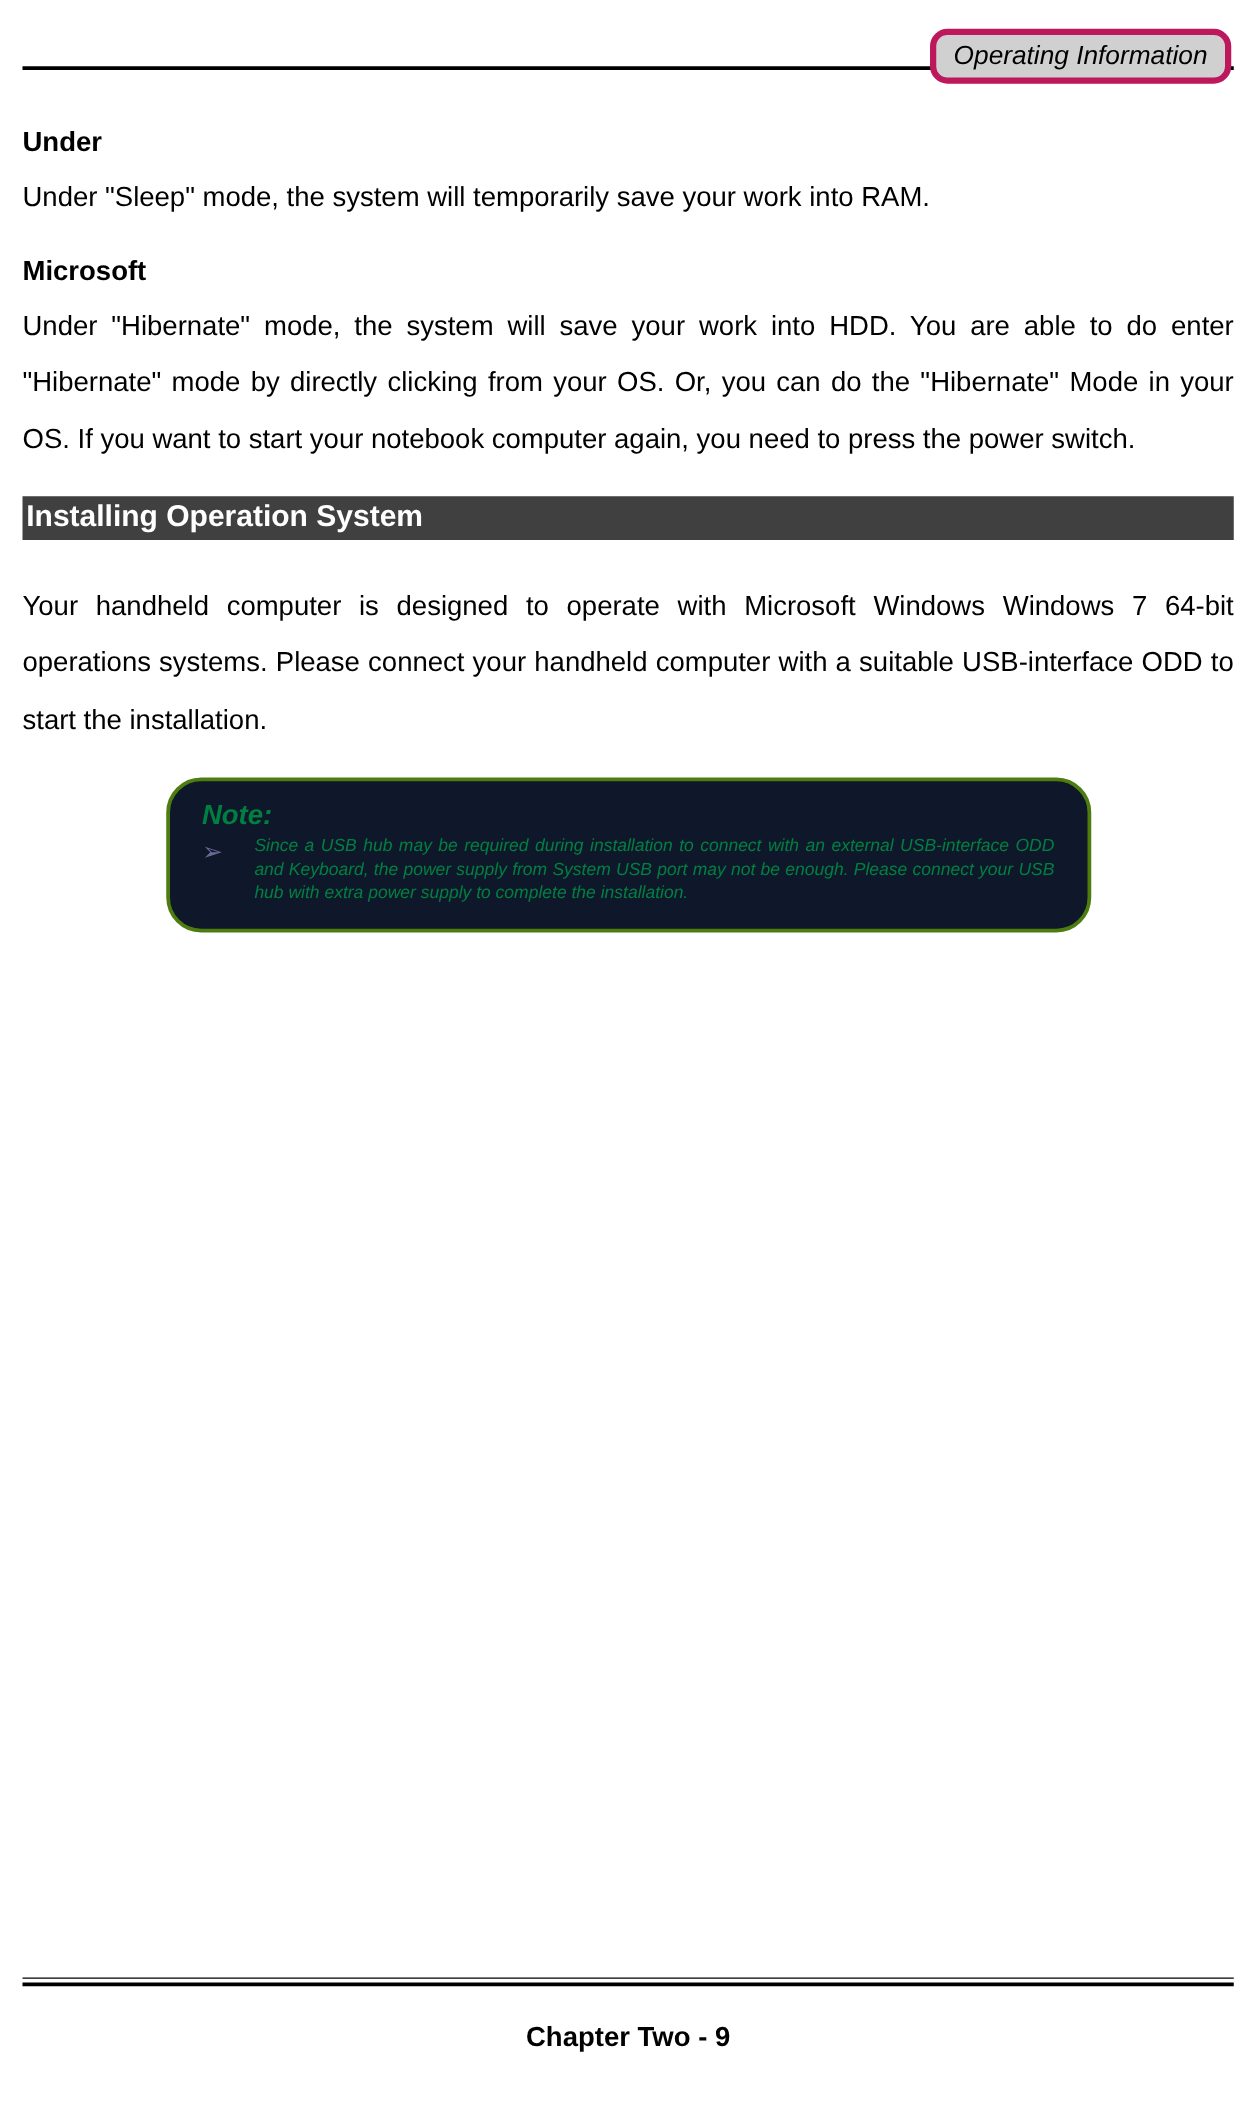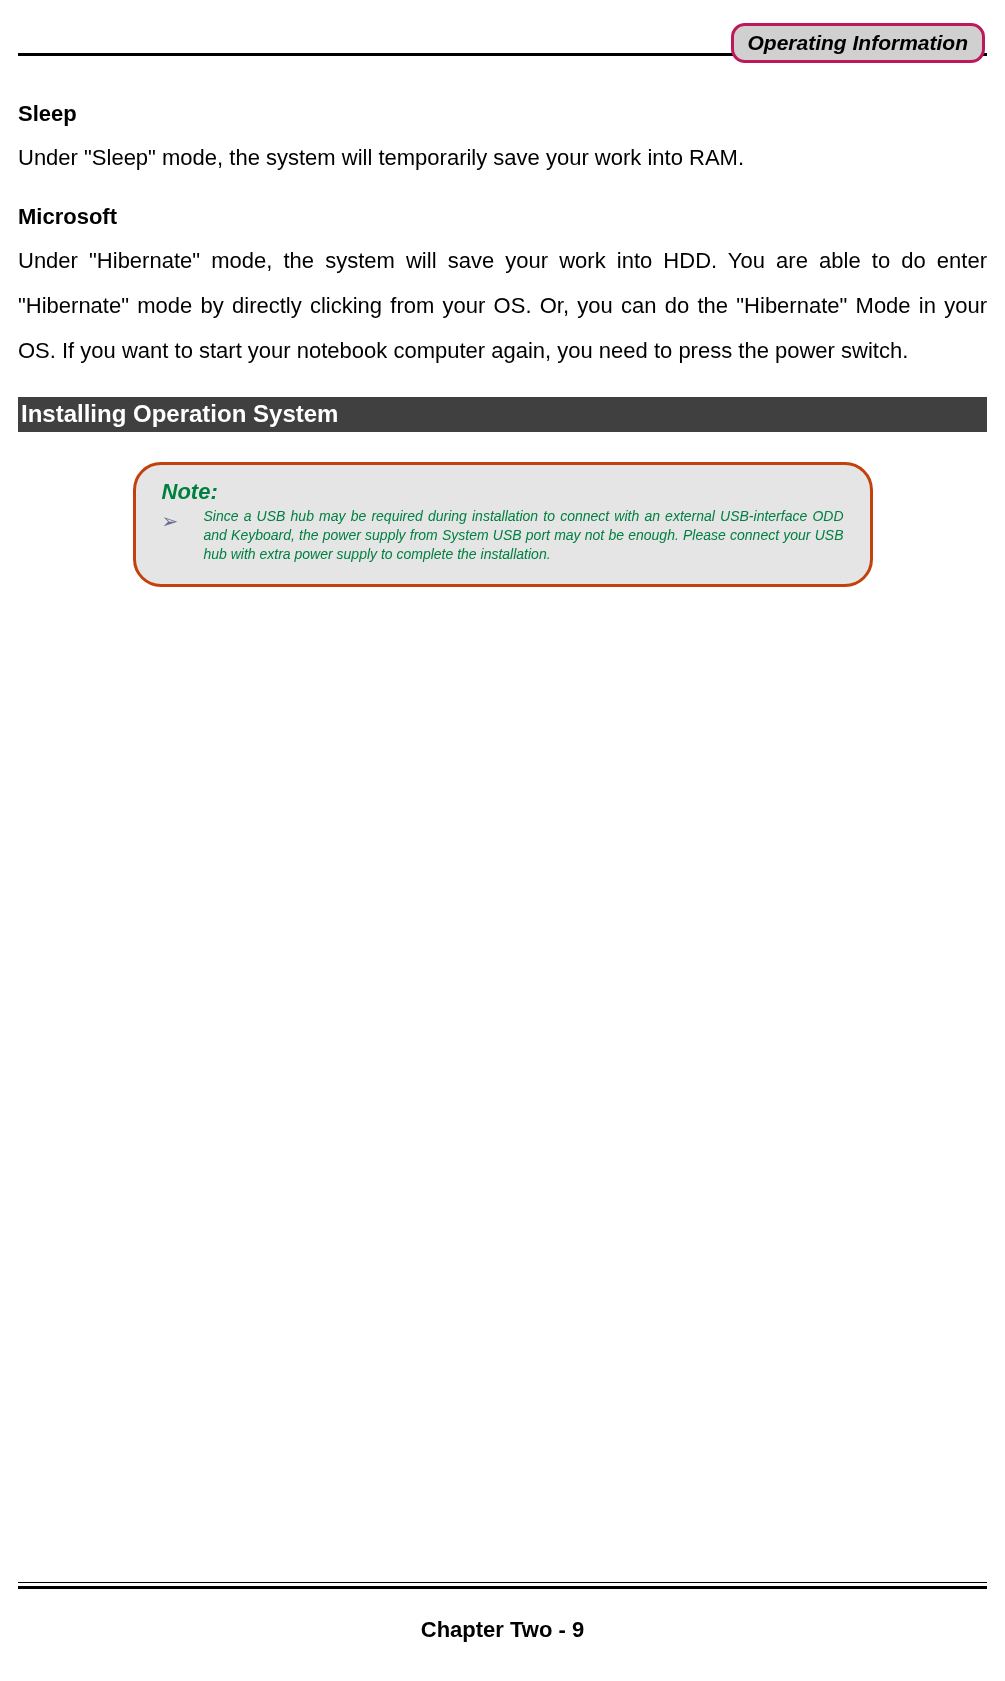--- a/index.html
+++ b/index.html
@@ -17,24 +17,24 @@
     }
     .header-container {
       position: relative;
       height: 56px;
     }
     .header-badge {
       position: absolute;
       right: 2px;
       top: 0;
       background: #d0d0d0;
-      border: 3px solid #be185d;
+      border: 5px solid #be185d;
       border-radius: 14px;
       padding: 5px 14px;
-      font-weight: bold;
+      font-weight: normal;
       font-style: italic;
       font-size: 21px;
       color: #000;
       z-index: 2;
     }
     .header-rule {
       position: absolute;
       left: 0;
       right: 0;
       top: 30px;
@@ -70,22 +70,22 @@
       padding: 3px 20px 4px 3px;
       margin-top: 14px;
       margin-bottom: 30px;
     }
     .section-banner::before {
       content: " ";
     }
     .note-box {
       margin: 22px auto 0 auto;
       width: 740px;
-      background: #e5e5e5;
-      border: 3px solid #c2410c;
+      background: #0f172a;
+      border: 3px solid #4d7c0f;
       border-radius: 28px;
       padding: 14px 26px 20px 26px;
     }
     .note-label {
       color: #008040;
       font-weight: bold;
       font-style: italic;
       font-size: 22px;
       margin-bottom: 2px;
     }
@@ -131,27 +131,28 @@
 </head>
 <body>
 
 <div class="header-container">
   <div class="header-badge">Operating Information</div>
   <div class="header-rule"></div>
 </div>
 
 <div class="content">
 
-  <div class="section-heading">Sleep</div>
+  <div class="section-heading">Under</div>
   <div class="body-text block-after-heading">Under "Sleep" mode, the system will temporarily save your work into RAM.</div>
 
   <div class="section-heading">Microsoft</div>
   <div class="body-text block-after-heading">Under "Hibernate" mode, the system will save your work into HDD. You are able to do enter "Hibernate" mode by directly clicking from your OS. Or, you can do the "Hibernate" Mode in your OS. If you want to start your notebook computer again, you need to press the power switch.</div>
 
   <div class="section-banner">Installing Operation System</div>
+  <div class="body-text">Your handheld computer is designed to operate with Microsoft Windows Windows 7 64-bit operations systems. Please connect your handheld computer with a suitable USB-interface ODD to start the installation.</div>
 
   <div class="note-box">
     <div class="note-label">Note:</div>
     <div class="note-item">
       <div class="note-bullet">➢</div>
       <div class="note-text">Since a USB hub may be required during installation to connect with an external USB-interface ODD and Keyboard, the power supply from System USB port may not be enough. Please connect your USB hub with extra power supply to complete the installation.</div>
     </div>
   </div>
 
 </div>

